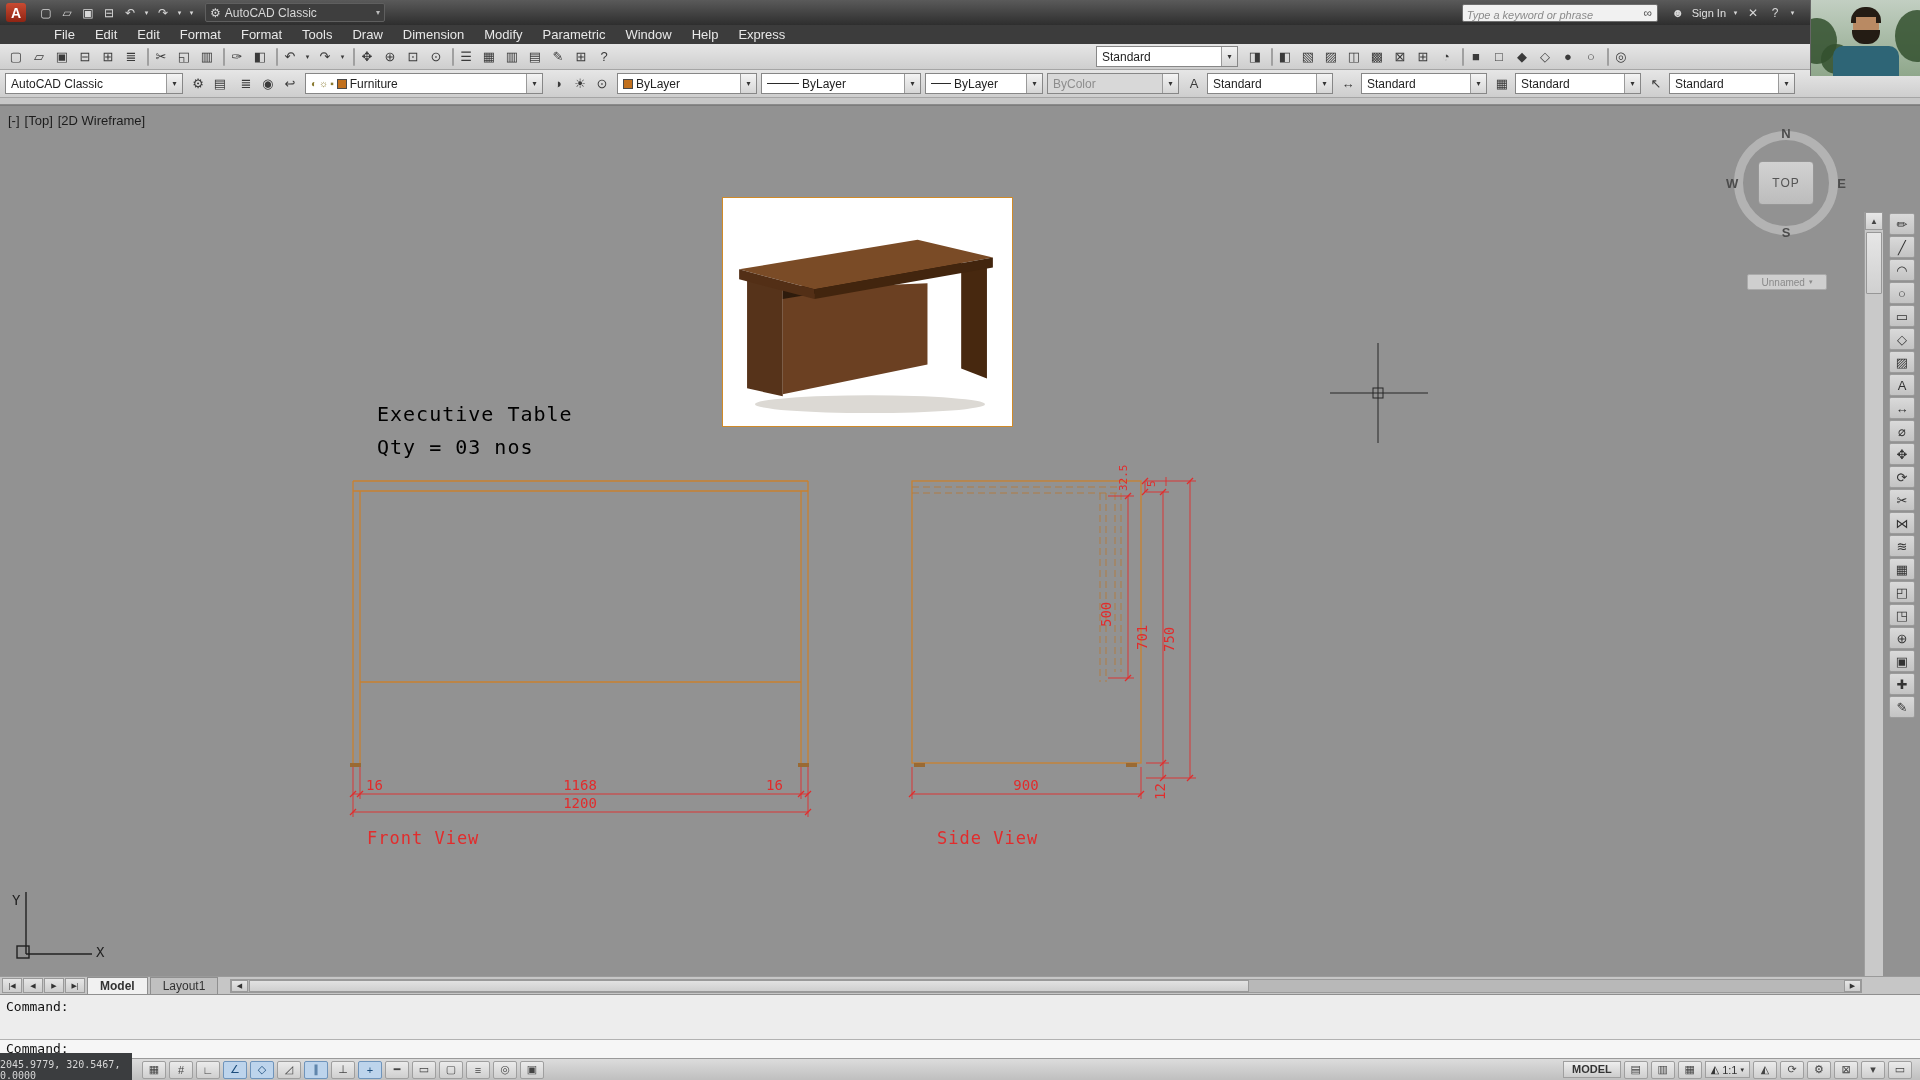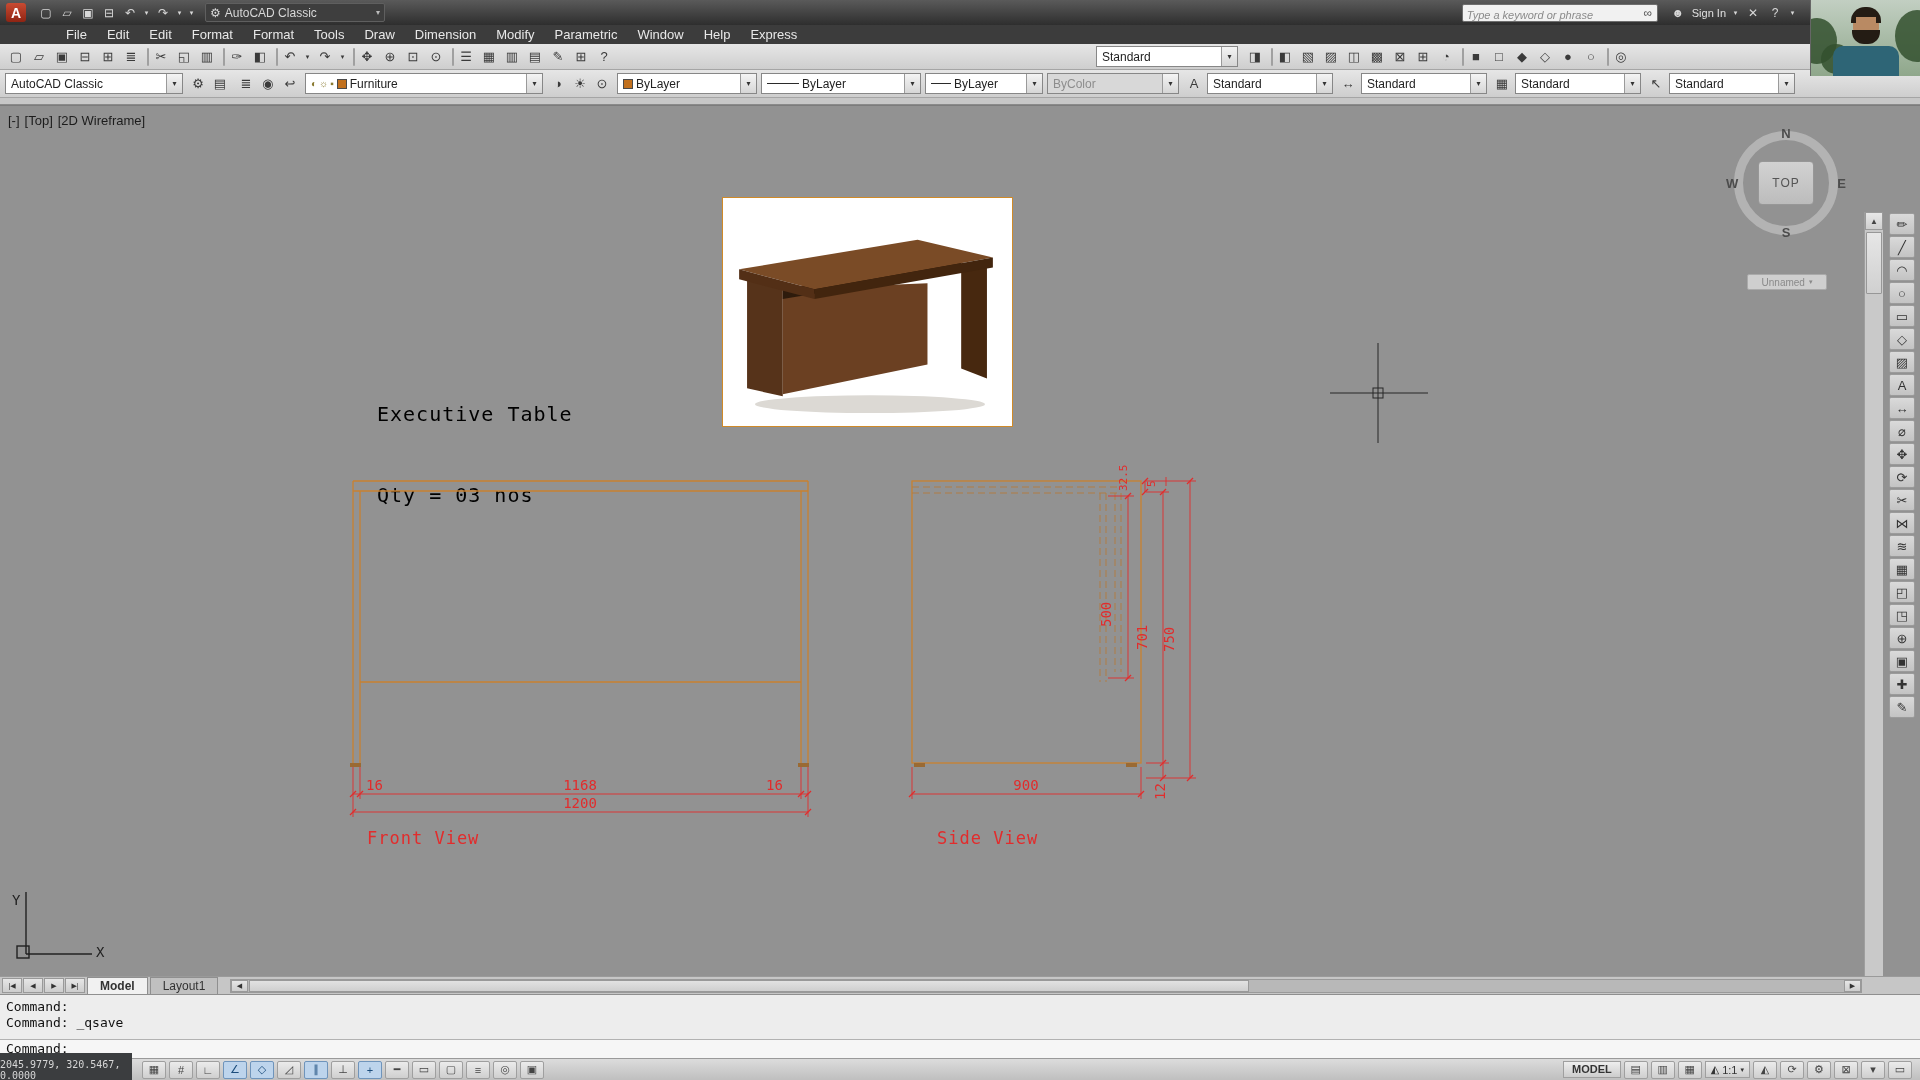--- a/index.html
+++ b/index.html
@@ -18,21 +18,21 @@
   .ws-combo { display:flex; align-items:center; height:19px; margin-left:8px; padding:0 4px; background:#3e3e3e; border:1px solid #5f5f5f; border-radius:2px; color:#d8d8d8; font-size:12px; gap:4px; width:180px; }
   .ws-combo .caret { margin-left:auto; font-size:8px; color:#bbb; }
   .search { display:flex; align-items:flex-end; height:18px; background:#f1f1f1; border:1px solid #6e6e6e; border-radius:2px; width:196px; margin-left:auto; padding-left:4px; }
   .search input { border:none; outline:none; background:transparent; flex:1; font-size:11px; font-family:"Liberation Sans",sans-serif; color:#333; }
   .search input::placeholder { font-style:italic; color:#8a8a8a; }
   .search .ico { width:18px; height:16px; color:#555; font-size:12px; }
   .signin { font-size:11px; color:#e0e0e0; margin:0 2px; }
   .tb-right { display:flex; align-items:center; gap:2px; margin-left:10px; margin-right:116px; }
 
   
-  .menubar { height:19px; background:#3c3c3c; display:flex; align-items:center; padding-left:56px; position:relative; z-index:4; }
+  .menubar { height:19px; background:#3c3c3c; display:flex; align-items:center; padding-left:44px; position:relative; z-index:4; }
   .menu-item { color:#e8e8e8; font-size:13px; padding:0 10px; height:19px; line-height:19px; }
 
   
   .tb { background:linear-gradient(#e6e6e6,#cecece); border-bottom:1px solid #a5a5a5; display:flex; align-items:center; padding-left:5px; position:relative; z-index:3; }
   .tb1 { height:26px; }
   .tb2 { height:28px; gap:4px; }
   .combo { display:flex; align-items:center; height:21px; background:#fff; border:1px solid #878787; font-size:12px; color:#222; padding-left:5px; gap:3px; flex:0 0 auto; }
   .combo .arr { margin-left:auto; width:16px; height:100%; background:linear-gradient(#f4f4f4,#d6d6d6); border-left:1px solid #9a9a9a; display:flex; align-items:center; justify-content:center; font-size:8px; color:#333; }
   .combo.disabled { background:#d8d8d8; color:#8d8d8d; }
   .swatch { width:10px; height:10px; border:1px solid #4a4a4a; display:inline-block; }
@@ -327,21 +327,21 @@
       <polygon points="24,82 24,192 60,200 60,92" fill="#56331a"></polygon>
       <polygon points="60,92 60,198 206,168 206,86" fill="#6b4022"></polygon>
       <polygon points="60,92 240,62 240,72 60,102" fill="#2e1b0c"></polygon>
       <polygon points="16,72 196,42 272,60 92,92" fill="#7a4b26"></polygon>
       <polygon points="16,72 92,92 92,102 16,82" fill="#532f16"></polygon>
       <polygon points="92,92 272,60 272,70 92,102" fill="#42250e"></polygon>
     </svg>
   </div>
 
   <span class="anno" style="left:377px; top:296px;">Executive Table</span>
-  <span class="anno" style="left:377px; top:329px;margin-top:48px;">Qty = 03 nos</span>
+  <span class="anno" style="left:377px; top:329px;">Qty = 03 nos</span>
 
   <svg class="cs" viewBox="0 0 1920 871">
 
     <g stroke="#c9812f" stroke-width="1.3" fill="none">
       <line x1="353" y1="375" x2="808" y2="375"></line>
       <line x1="353" y1="385" x2="808" y2="385"></line>
       <line x1="353" y1="375" x2="353" y2="657"></line>
       <line x1="360" y1="385" x2="360" y2="657"></line>
       <line x1="808" y1="375" x2="808" y2="657"></line>
       <line x1="801" y1="385" x2="801" y2="657"></line>
@@ -497,21 +497,20 @@
   <div class="hs-track">
     <span class="hs-btn hs-left">◀</span>
     <div class="hs-thumb"></div>
     <span class="hs-btn hs-right">▶</span>
   </div>
 </div>
 
 <div class="cmd">
   <div class="cmd-hist">
     <div>Command:</div>
-    <div>Command: _qsave</div>
   </div>
   <div class="cmd-prompt">Command:</div>
 </div>
 
 <div class="status">
   <div class="sb-coords">2045.9779, 320.5467, 0.0000</div>
   <div class="row" style="margin-left:10px; gap:3px;">
 
   <span class="st">▦</span>
       <span class="st">#</span>

